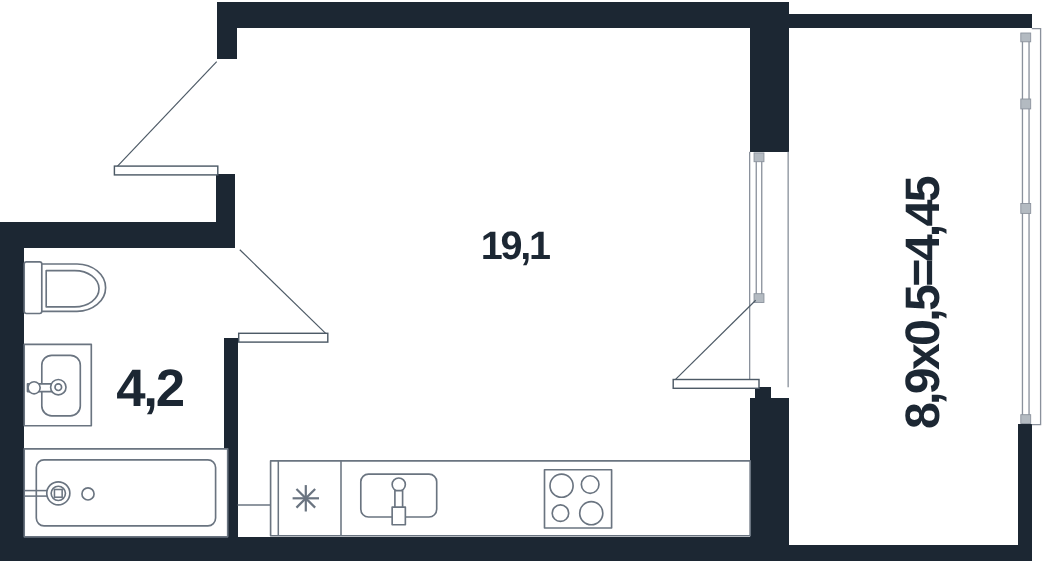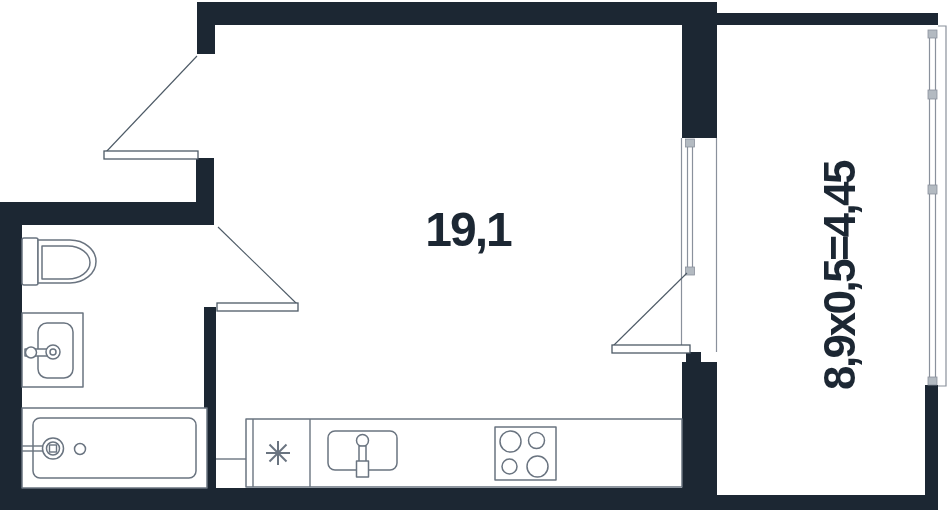--- a/index.html
+++ b/index.html
@@ -8,21 +8,21 @@
   #plan svg{position:absolute;left:0;top:0;}
   .wall{fill:var(--wall,#1c2733);}
   .fx{fill:#ffffff;stroke:var(--fixture,#6a7480);stroke-width:1.5;stroke-linejoin:round;}
   .fx-thin{fill:none;stroke:var(--fixture,#6a7480);stroke-width:1.4;}
   .door-leaf{fill:#ffffff;stroke:var(--door,#4d5a66);stroke-width:1.3;}
   .swing{stroke:var(--door,#4d5a66);stroke-width:1.1;fill:none;}
   .win{fill:none;stroke:var(--window,#8a919c);stroke-width:1.2;}
   .win-marker{fill:#b3bac1;stroke:var(--window,#8a919c);stroke-width:0.8;}
   .room-label{position:absolute;color:var(--text,#1c2733);font-weight:600;
               letter-spacing:-2px;text-align:center;white-space:nowrap;}
-  .label-main{left:398px;top:202px;width:140px;font-size:48px;}
+  .label-main{left:398px;top:202px;width:140px;font-size:36px;}
   .label-bath{left:94px;top:326px;width:84px;font-size:48px;}
   .label-balcony{left:700px;top:251px;width:280px;font-size:44px;letter-spacing:-2.5px;
                  transform:rotate(-90deg);transform-origin:50% 50%;}
 </style>
 </head>
 <body>
 
 <div id="plan">
   <svg width="950" height="510" viewBox="0 0 950 510">
 
@@ -130,14 +130,15 @@
         <rect class="fx" x="495" y="427" width="61" height="53"></rect>
         <circle class="fx" cx="510.5" cy="441.5" r="10.5"></circle>
         <circle class="fx" cx="536.5" cy="440.5" r="8"></circle>
         <circle class="fx" cx="509.5" cy="466.5" r="7.5"></circle>
         <circle class="fx" cx="537.5" cy="466.5" r="10.5"></circle>
       </g>
     </g>
   </svg>
 
   <div class="room-label label-main">19,1</div>
+  <div class="room-label label-bath">4,2</div>
   <div class="room-label label-balcony">8,9x0,5=4,45</div>
 </div>
 
 </body></html>

